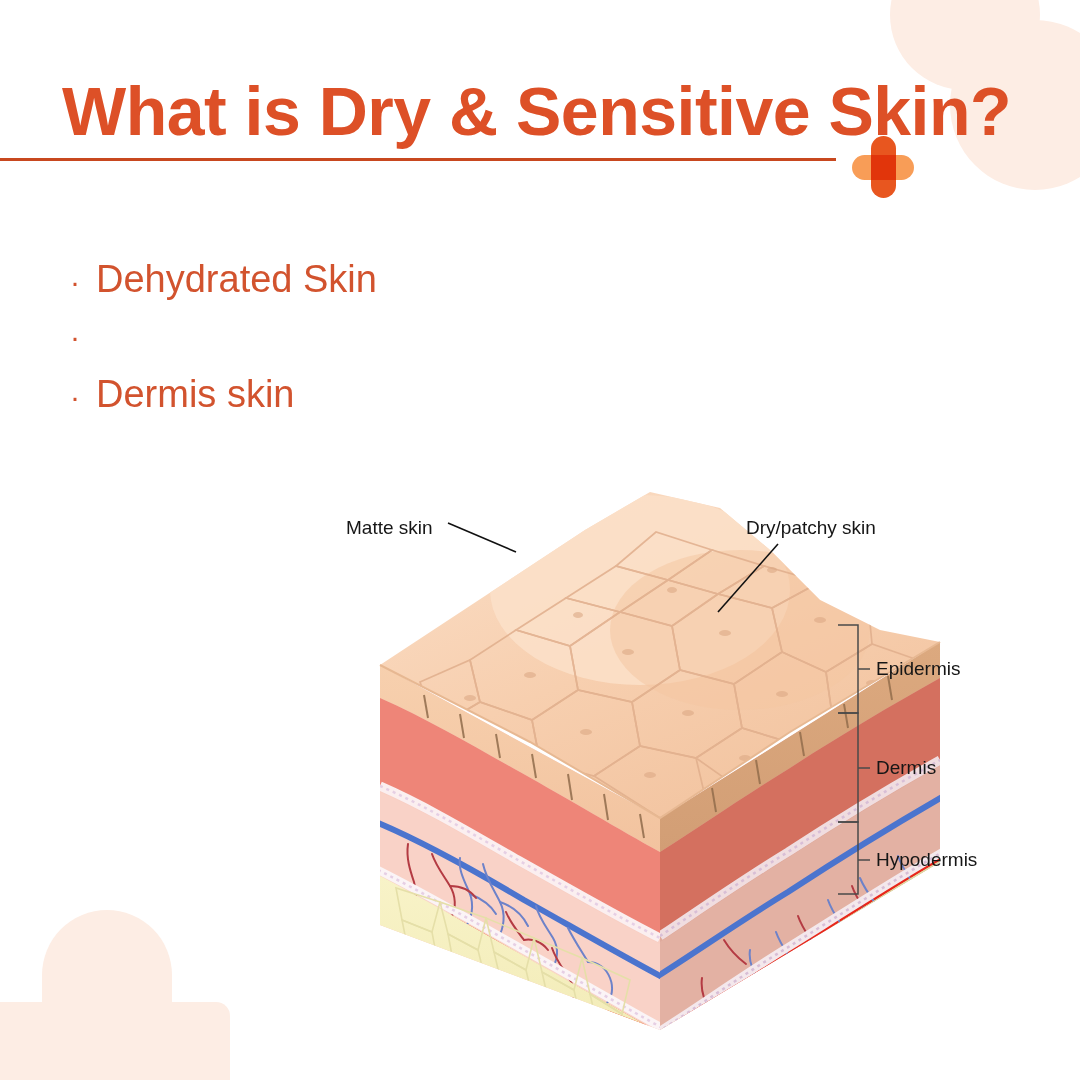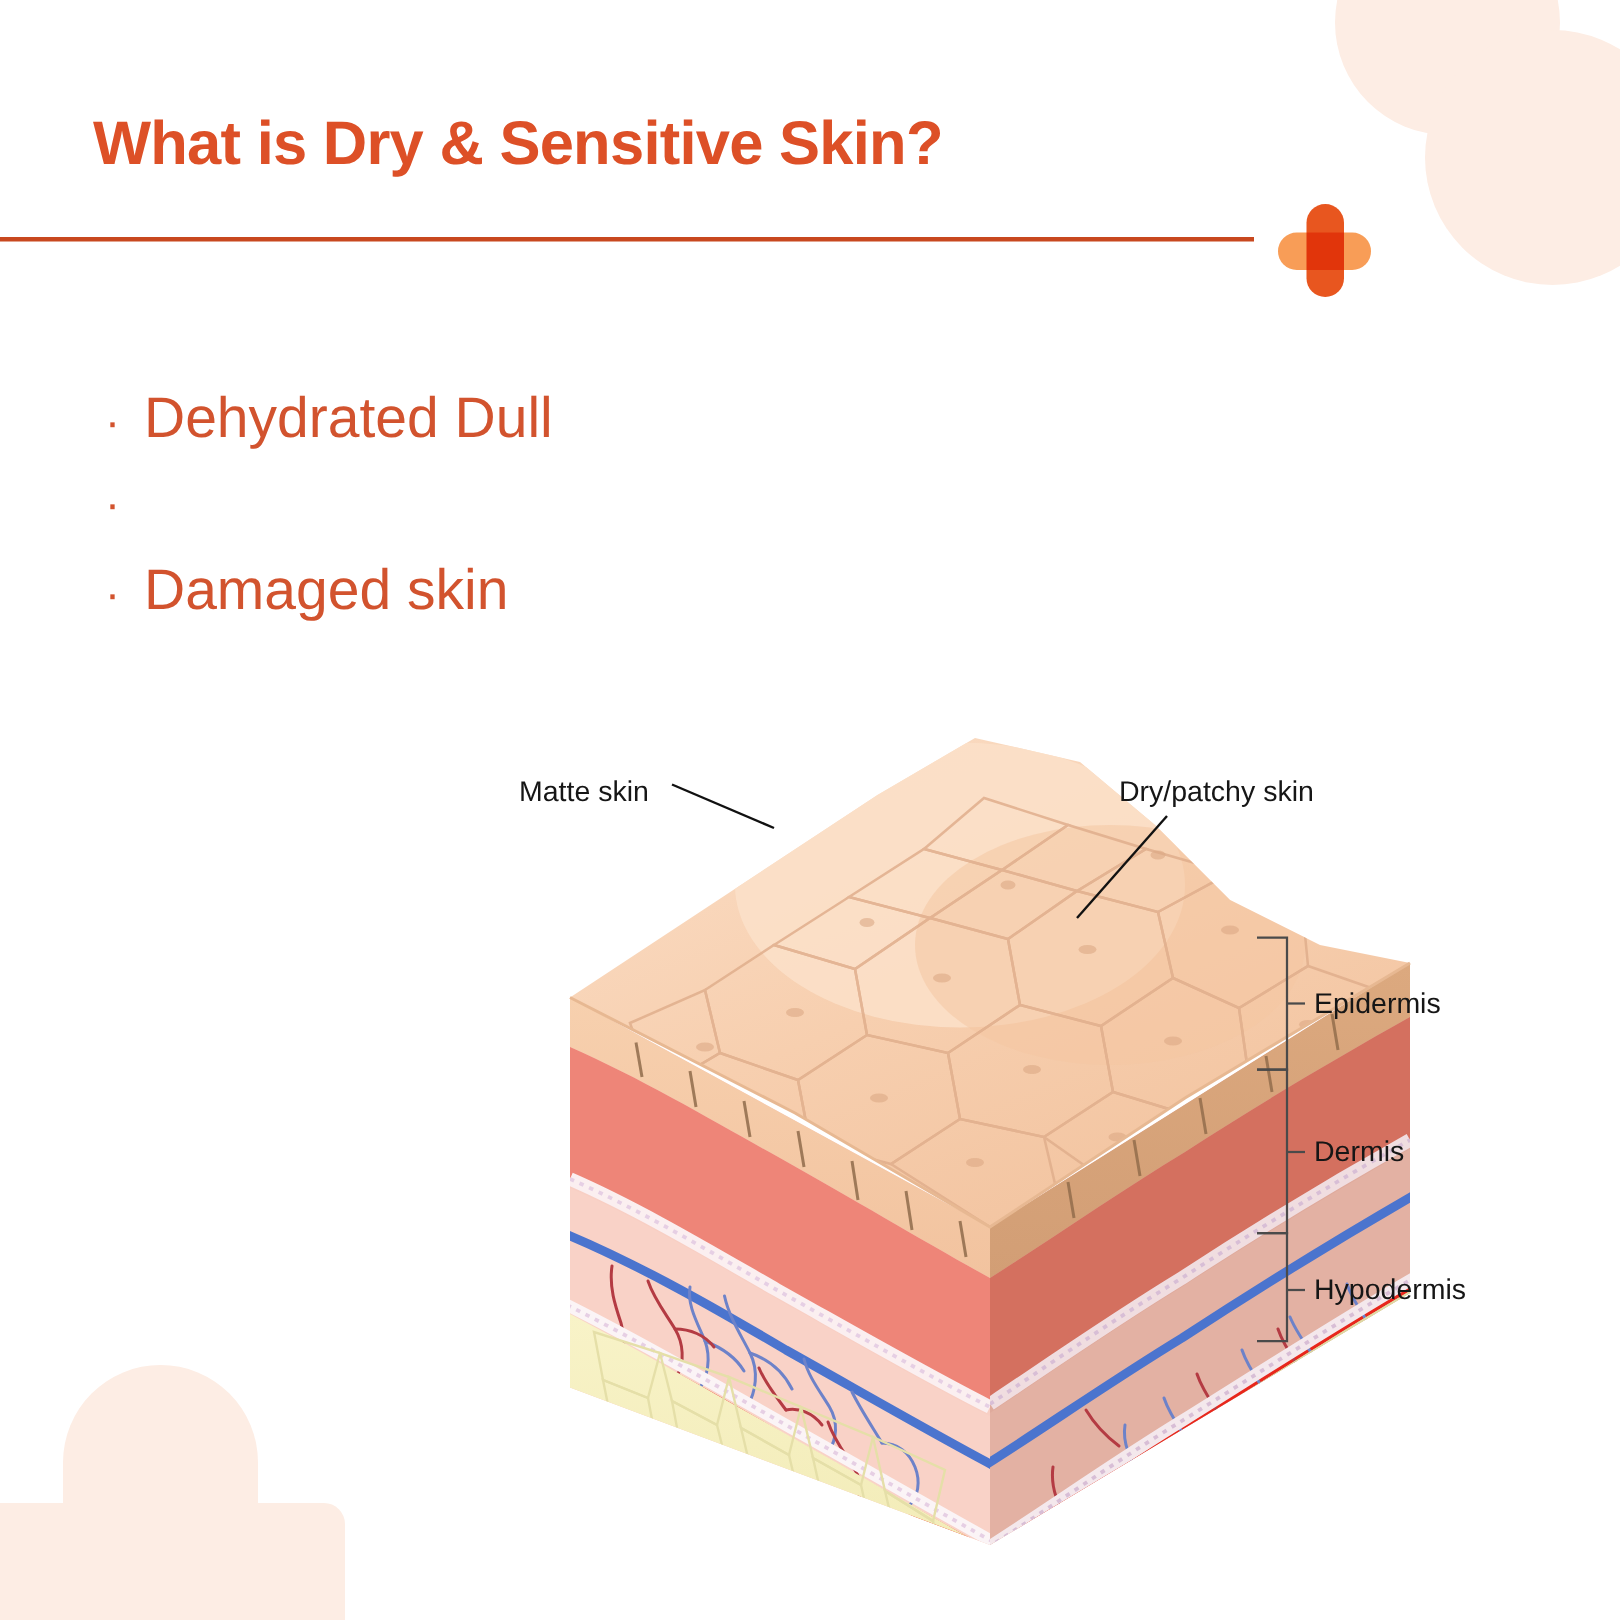--- a/index.html
+++ b/index.html
@@ -49,21 +49,21 @@
     width: 280px;
     height: 78px;
     border-radius: 0 14px 0 0;
   }
 
   
   #title {
     position: absolute;
     left: 62px;
     top: 72px;
-    font-size: 41px;
+    font-size: 68px;
     font-weight: bold;
     color: #DD5027;
     letter-spacing: -0.5px;
     white-space: nowrap;
   }
   #title-rule {
     position: absolute;
     left: 0px;
     top: 158px;
     width: 836px;
@@ -175,28 +175,28 @@
   <div id="title-rule"></div>
 
   <div id="cross-mark">
     <div class="bar bar-v"></div>
     <div class="bar bar-h"></div>
   </div>
 
   <div id="bullets">
     <div class="bullet-row">
       <span class="bullet-dot">·</span>
-      <span class="bullet-text">Dehydrated Dull</span>
+      <span class="bullet-text">Dehydrated Skin</span>
     </div>
     <div class="bullet-row">
       <span class="bullet-dot">·</span>
     </div>
     <div class="bullet-row">
       <span class="bullet-dot">·</span>
-      <span class="bullet-text">Damaged skin</span>
+      <span class="bullet-text">Dermis skin</span>
     </div>
   </div>
 
   <div id="skin-diagram">
     <svg viewBox="0 0 700 580" xmlns="http://www.w3.org/2000/svg">
       <defs>
         <linearGradient id="gTopSurf" x1="0" y1="0" x2="0.7" y2="1">
           <stop offset="0%" stop-color="#FBDFC8"></stop>
           <stop offset="55%" stop-color="#F7CFAF"></stop>
           <stop offset="100%" stop-color="#F2C39F"></stop>

